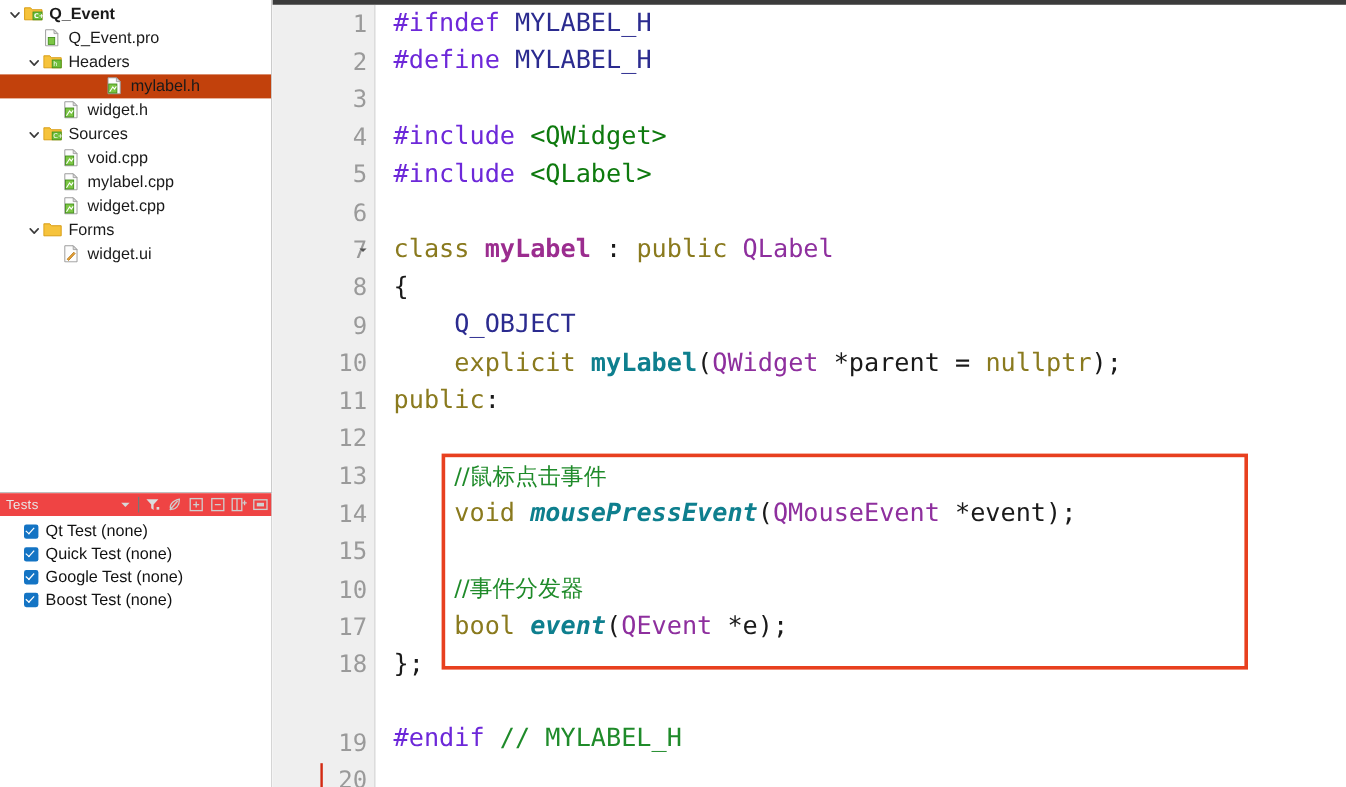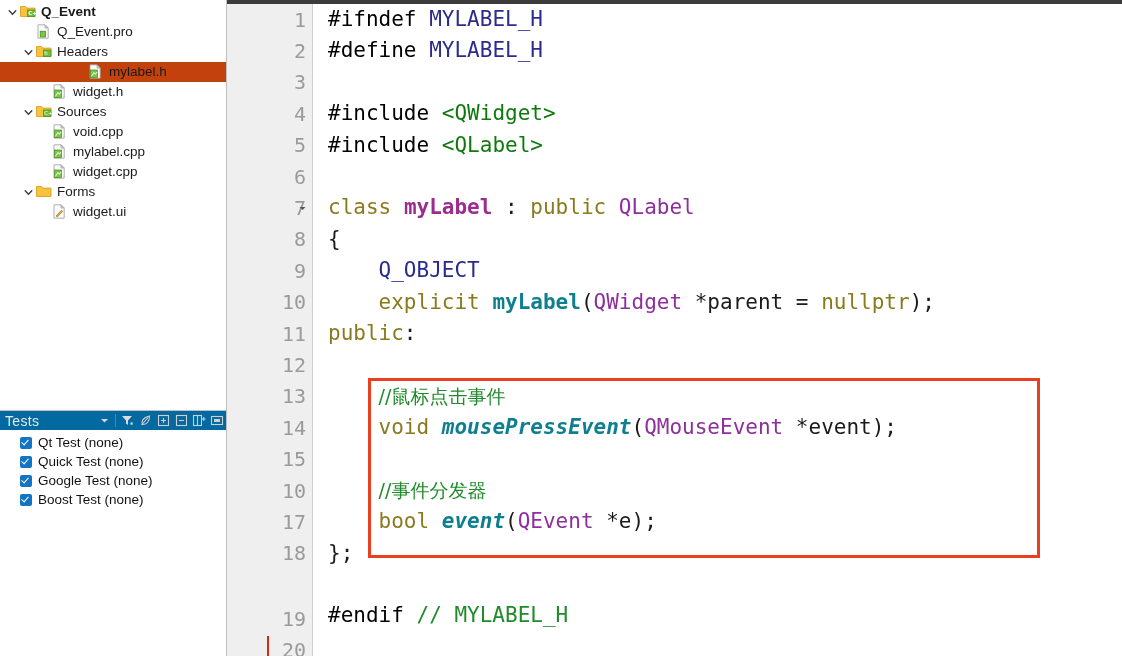--- a/index.html
+++ b/index.html
@@ -41,23 +41,23 @@
   .ic svg{display:block;}
   .tree-label{line-height:16px;}
 
   
   .tests-pane{
     flex:1 1 auto;display:flex;flex-direction:column;
     border-right:1px solid #bfbfbf;box-sizing:border-box;
     background:#ffffff;
   }
   .tests-toolbar{
-    height:19px;flex:0 0 19px;background:#0369a1;
+    height:19px;flex:0 0 19px;background:#ef4444;
     display:flex;align-items:center;color:#e6e6e6;
-    font-size:14px;padding-left:5px;box-sizing:border-box;
+    font-size:11px;padding-left:5px;box-sizing:border-box;
   }
   .tests-title{flex:0 0 auto;letter-spacing:.3px;color:#e8e8e8;}
   .tb-spring{flex:1 1 auto;}
   .tb-btn{
     width:18px;height:17px;display:flex;align-items:center;justify-content:center;
     flex:0 0 18px;
   }
   .tb-sep{width:1px;height:13px;background:#777;margin:0 2px;flex:0 0 1px;}
   .tests-list{flex:1 1 auto;background:#ffffff;padding-top:3px;}
   .test-row{display:flex;align-items:center;height:19px;padding-left:20px;font-size:13.5px;color:#111;}
@@ -96,21 +96,21 @@
   }
   .code{
     flex:1 1 auto;position:relative;padding-left:15px;
     box-sizing:border-box;background:#fff;
   }
   .cline{
     height:31.4px;line-height:31.4px;font-size:21px;white-space:pre;
     color:#1a1a1a;letter-spacing:0px;
   }
   
-  .t-pre   {color:#000000;}          
+  .t-pre   {color:#6d28d9;}          
   .t-macro {color:#2b2b8f;}          
   .t-str   {color:#0e7a0e;}          
   .t-kw    {color:#8a7a1e;}          
   .t-cls   {color:#9b2d8f;font-weight:bold;}   
   .t-type  {color:#8e2f9e;}          
   .t-fn    {color:#0e7f8e;font-weight:bold;}   
   .t-virt  {color:#0e7f8e;font-weight:bold;font-style:italic;} 
   .t-cmt   {color:#1f8b2a;}          
   .t-plain {color:#1a1a1a;}
   .t-obj   {color:#2b2b8f;}          

